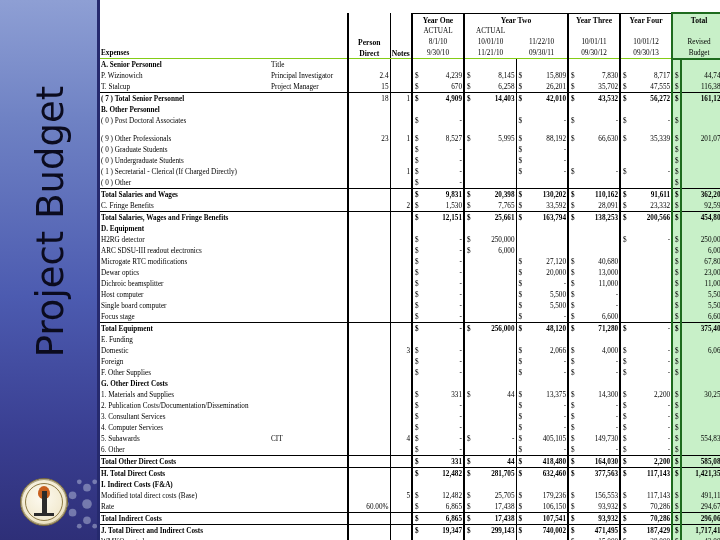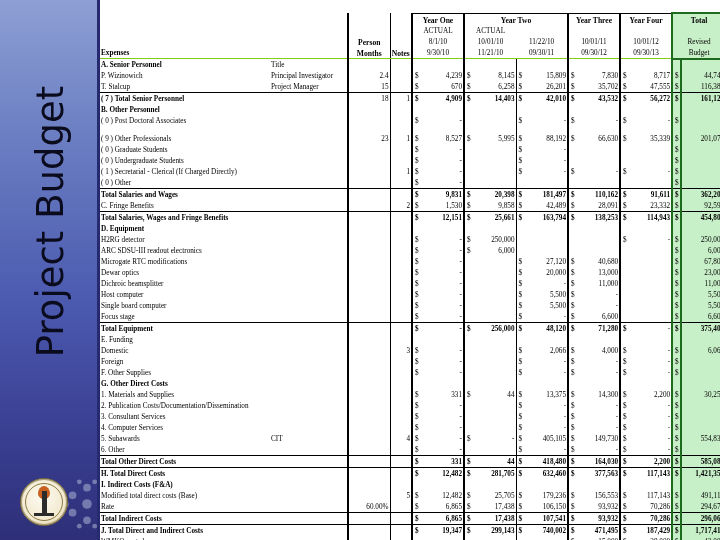--- a/index.html
+++ b/index.html
@@ -168,21 +168,21 @@
           <td class="hdrsub blT" colspan="2">8/1/10</td>
           <td class="hdrsub blT" colspan="2">10/01/10</td>
           <td class="hdrsub" colspan="2">11/22/10</td>
           <td class="hdrsub blT" colspan="2">10/01/11</td>
           <td class="hdrsub blT" colspan="2">10/01/12</td>
           <td class="hdrsub greenEdge green" colspan="2">Revised</td>
         </tr>
         <tr>
           <td class="lbl b bb">Expenses</td>
           <td class="h11 bb"></td>
-          <td class="hdr blT bb">Months</td>
+          <td class="hdr blT bb">Direct</td>
           <td class="hdr bl bb">Notes</td>
           <td class="hdrsub blT bb" colspan="2">9/30/10</td>
           <td class="hdrsub blT bb" colspan="2">11/21/10</td>
           <td class="hdrsub bb" colspan="2">09/30/11</td>
           <td class="hdrsub blT bb" colspan="2">09/30/12</td>
           <td class="hdrsub blT bb" colspan="2">09/30/13</td>
           <td class="hdrsub greenEdge green gbot" colspan="2">Budget</td>
         </tr>
       </thead>
 
@@ -406,39 +406,39 @@
           <tr>
             <td class="lbl b bt h11">Total Salaries and Wages</td>
             <td class="lbl bt br"></td>
             <td class="num blT bt"></td>
             <td class="num bl bt"></td>
             <td class="dol b bt blT">$</td>
             <td class="num b bt">9,831</td>
             <td class="dol b bt blT">$</td>
             <td class="num b bt">20,398</td>
             <td class="dol b bt bl">$</td>
-            <td class="num b bt">181,497</td>
+            <td class="num b bt">130,202</td>
             <td class="dol b bt blT">$</td>
             <td class="num b bt">110,162</td>
             <td class="dol b bt blT">$</td>
             <td class="num b bt">91,611</td>
             <td class="dol b bt green greenEdge">$</td>
             <td class="num b bt green" style="border-right: 2px solid rgb(30, 107, 30);">362,204</td>
           </tr>
           <tr>
             <td class="lbl h11">C. Fringe Benefits</td>
             <td class="lbl br"></td>
             <td class="num blT"></td>
             <td class="num bl">2</td>
             <td class="dol blT">$</td>
             <td class="num">1,530</td>
             <td class="dol blT">$</td>
-            <td class="num">9,858</td>
-            <td class="dol bl">$</td>
-            <td class="num">42,489</td>
+            <td class="num">7,765</td>
+            <td class="dol bl">$</td>
+            <td class="num">33,592</td>
             <td class="dol blT">$</td>
             <td class="num">28,091</td>
             <td class="dol blT">$</td>
             <td class="num">23,332</td>
             <td class="dol green greenEdge">$</td>
             <td class="num green" style="border-right: 2px solid rgb(30, 107, 30);">92,599</td>
           </tr>
           <tr>
             <td class="lbl b bt h11">Total Salaries, Wages and Fringe Benefits</td>
             <td class="lbl bt br"></td>
@@ -446,21 +446,21 @@
             <td class="num bl bt"></td>
             <td class="dol b bt blT">$</td>
             <td class="num b bt">12,151</td>
             <td class="dol b bt blT">$</td>
             <td class="num b bt">25,661</td>
             <td class="dol b bt bl">$</td>
             <td class="num b bt">163,794</td>
             <td class="dol b bt blT">$</td>
             <td class="num b bt">138,253</td>
             <td class="dol b bt blT">$</td>
-            <td class="num b bt">114,943</td>
+            <td class="num b bt">200,566</td>
             <td class="dol b bt green greenEdge">$</td>
             <td class="num b bt green" style="border-right: 2px solid rgb(30, 107, 30);">454,803</td>
           </tr>
           <tr>
             <td class="lbl b h11">D. Equipment</td>
             <td class="lbl br"></td>
             <td class="num blT"></td>
             <td class="num bl"></td>
             <td class="dol b blT"></td>
             <td class="num b"></td>

